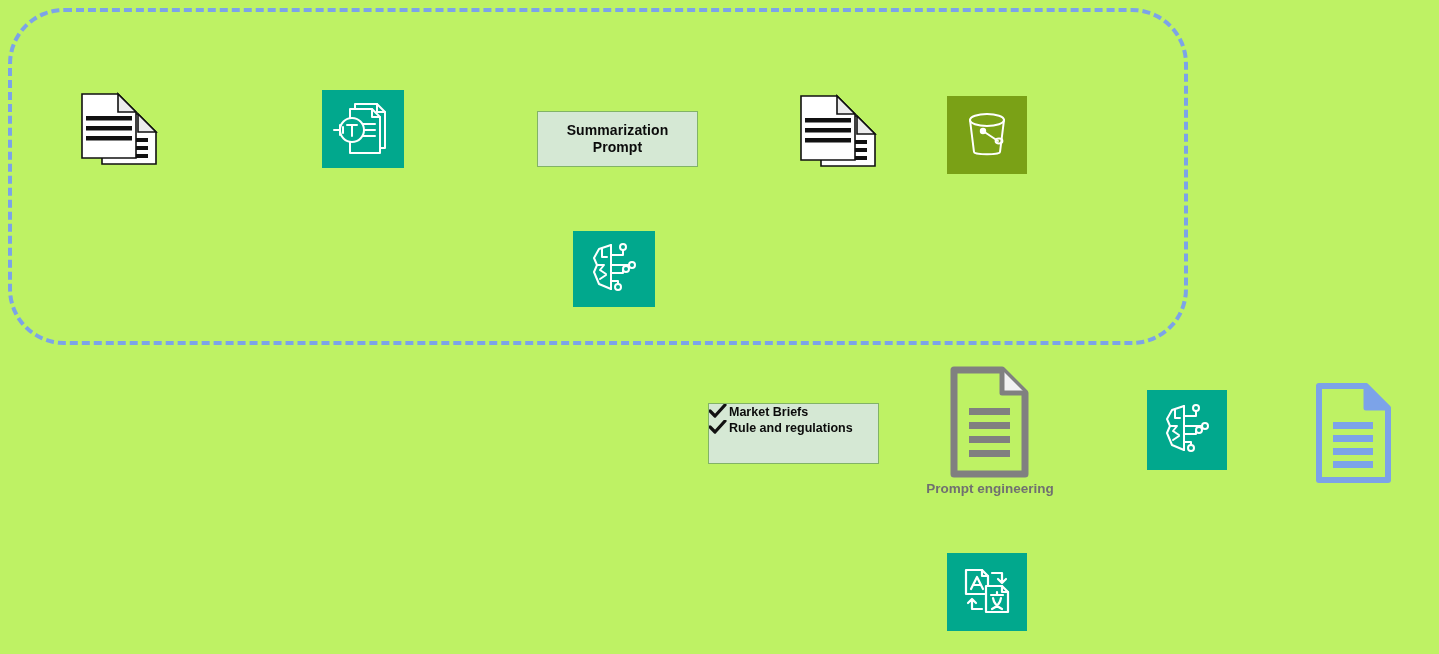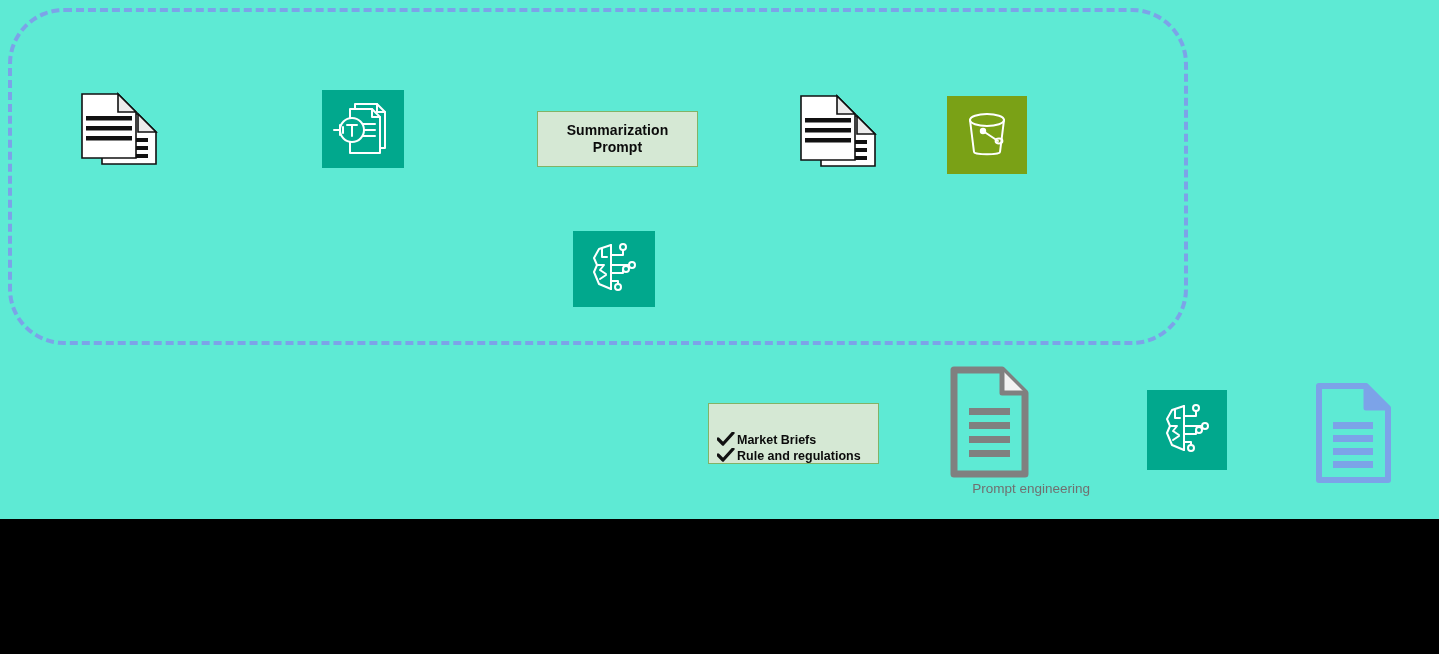--- a/index.html
+++ b/index.html
@@ -6,22 +6,22 @@
     margin: 0;
     padding: 0;
     background: #000000;
   }
   body {
     font-family: "Liberation Sans", sans-serif;
   }
   #canvas {
     position: relative;
     width: 1439px;
-    height: 519px;
-    background: #5eead4;
+    height: 654px;
+    background: #bef264;
     overflow: hidden;
   }
   .abs { position: absolute; }
 
   
   .boundary {
     left: 8px;
     top: 8px;
     width: 1180px;
     height: 337px;
@@ -55,45 +55,44 @@
     font-size: 14px;
     line-height: 17px;
     color: #0B0B0B;
     letter-spacing: 0.1px;
   }
   .checkbox-panel {
     box-sizing: border-box;
     background: #D5E8D4;
     border: 1.5px solid #82B366;
     display: flex;
-    align-items: flex-end;
-    padding-left: 8px;
+    align-items: flex-start;
   }
   .check-row {
     display: flex;
     align-items: center;
     gap: 2px;
   }
   .check-row .ck { flex: 0 0 auto; }
   .check-row .txt {
     font-weight: bold;
     font-size: 12.5px;
     line-height: 14px;
     color: #0B0B0B;
     white-space: nowrap;
   }
   .check-list { display: flex; flex-direction: column; gap: 1px; }
 
   
   .caption {
-    font-weight: normal;
+    font-weight: bold;
     font-size: 13.5px;
     color: #707070;
     white-space: nowrap;
-    text-align: right;
+    text-align: center;
   }
 </style>
 </head>
 <body>
 
 <div id="canvas">
 
   <div class="abs boundary"></div>
 
   <div class="abs tile" style="left:76px; top:86px; width:92px; height:88px;">

